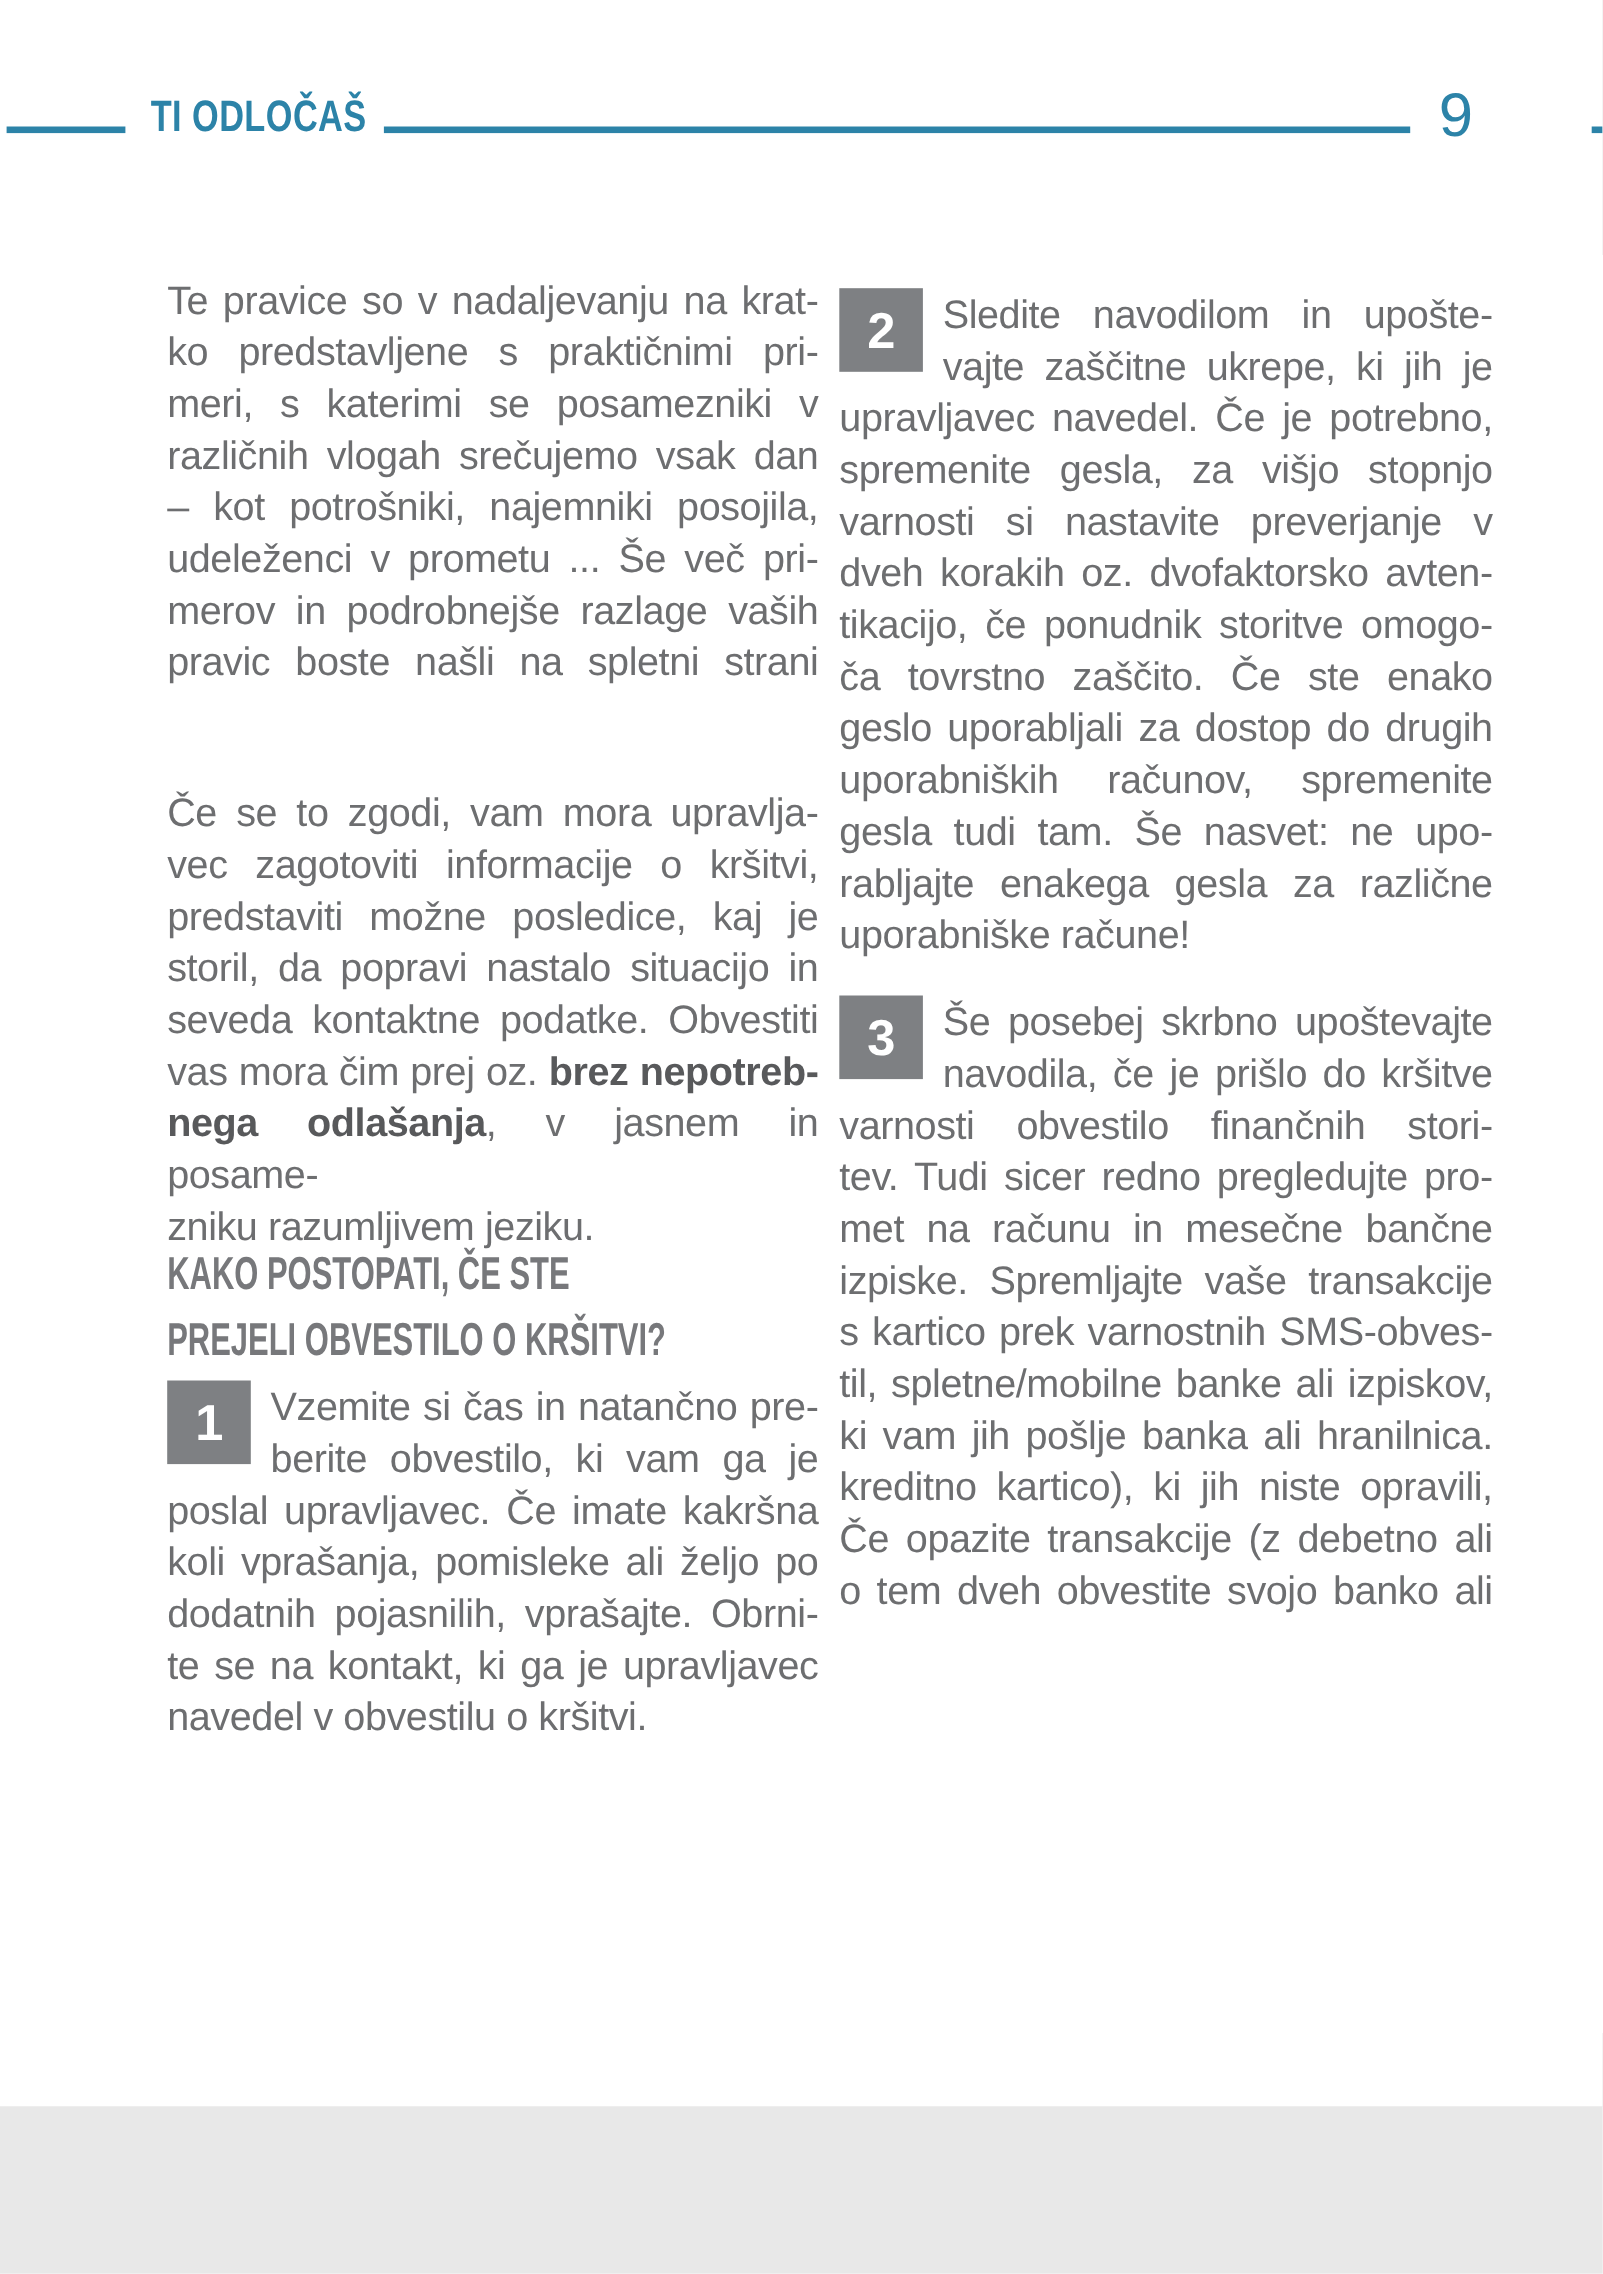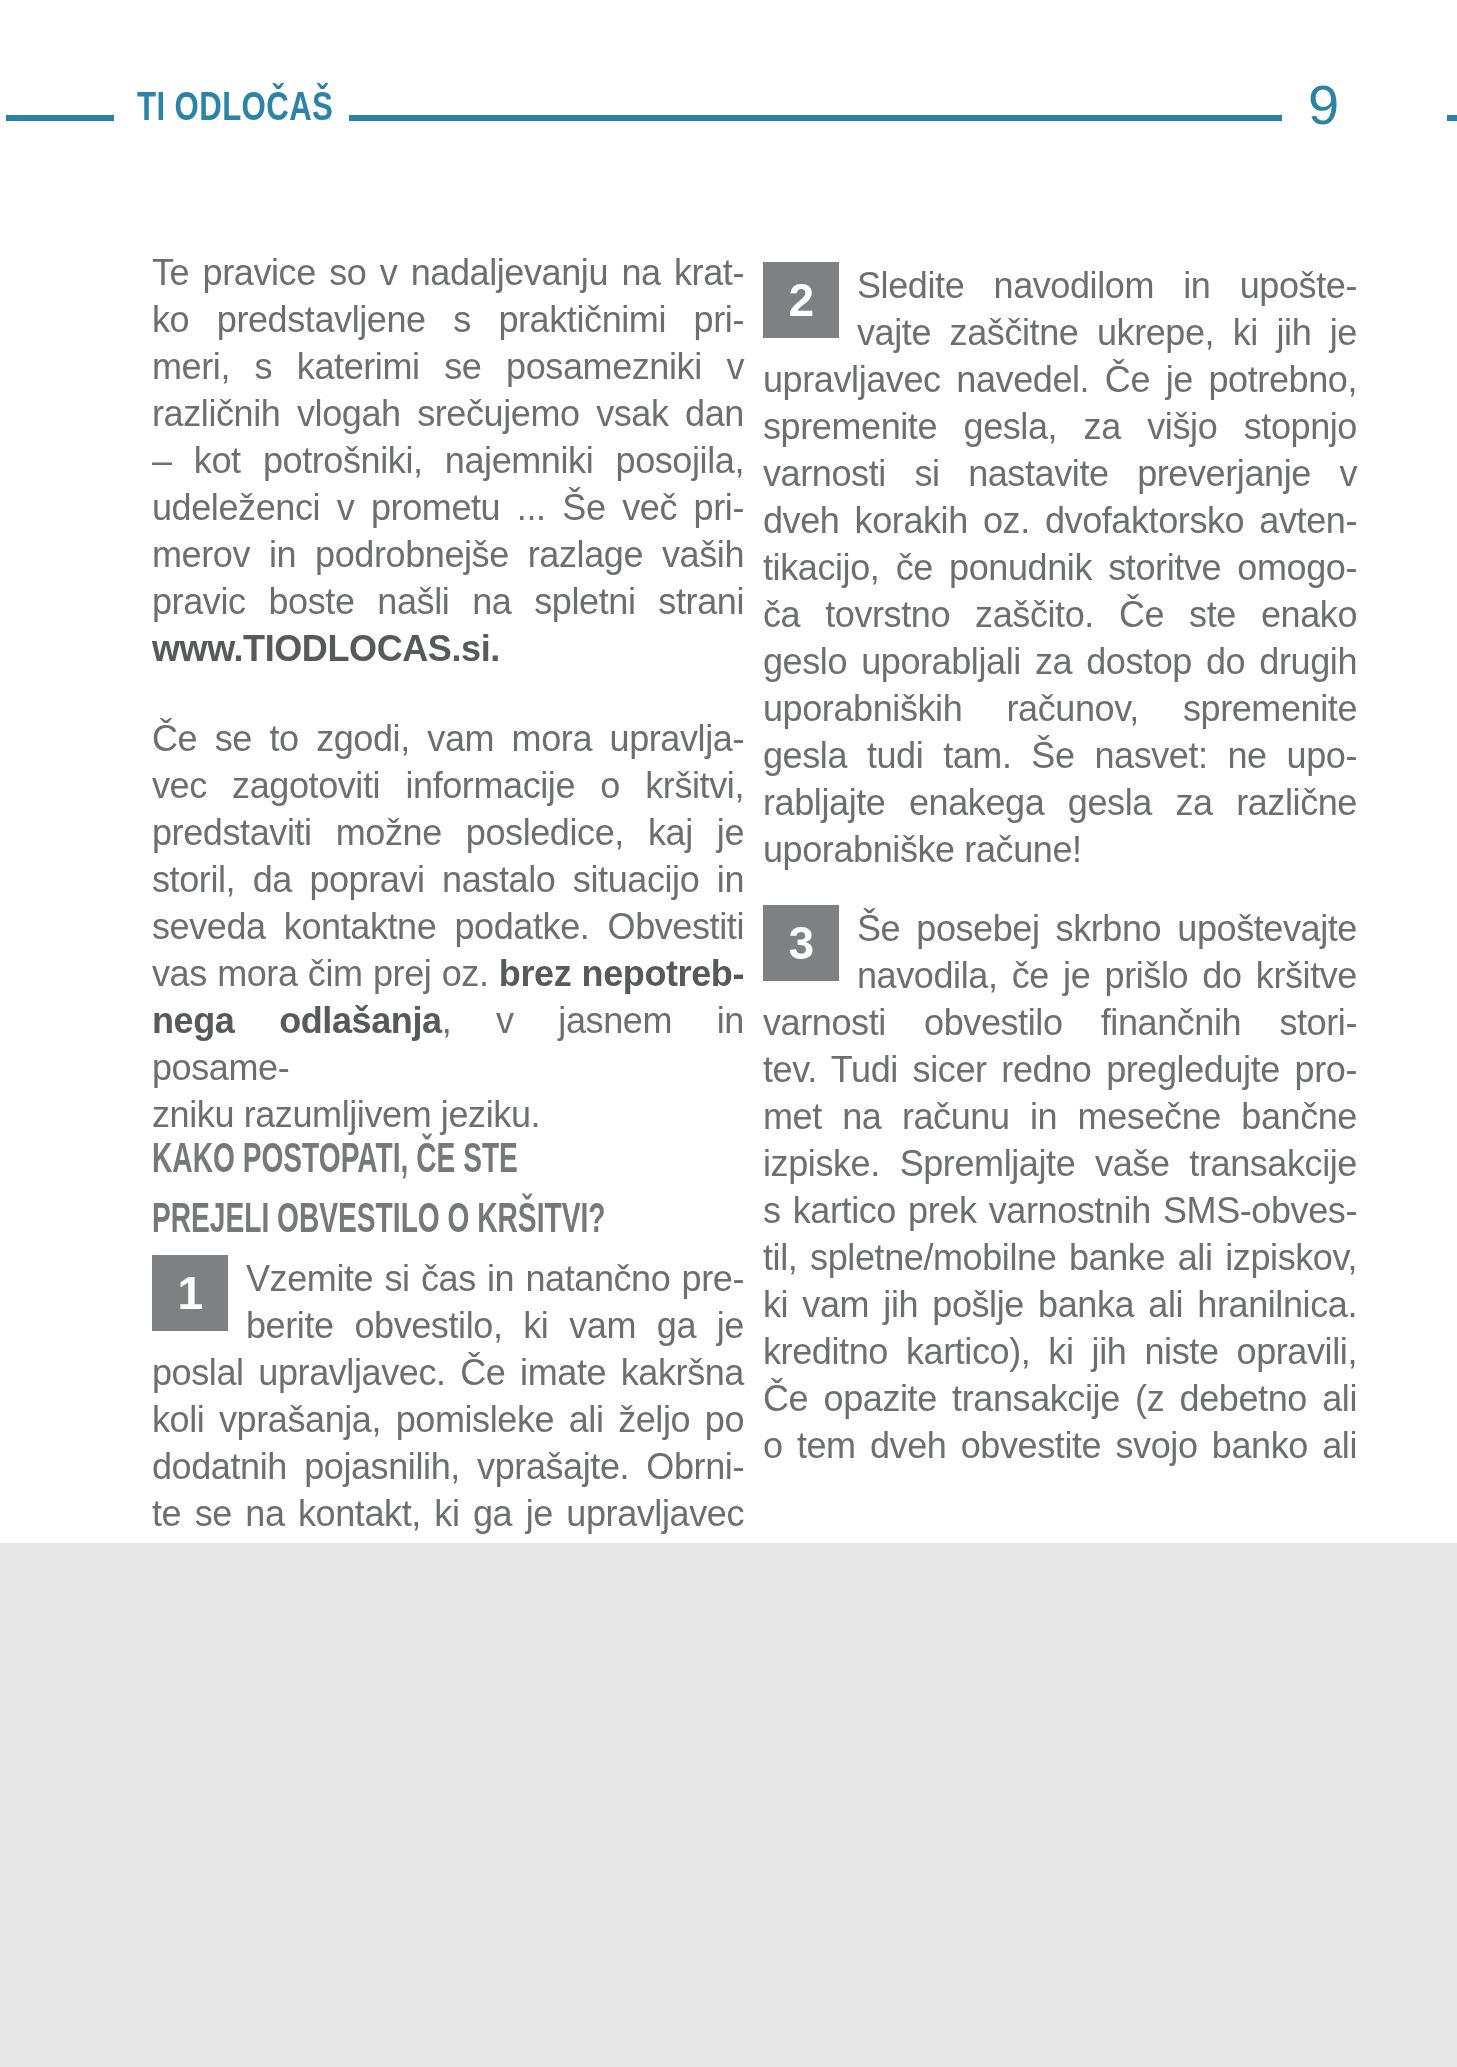--- a/index.html
+++ b/index.html
@@ -7,21 +7,21 @@
     --body-text:#6d6e70;
     --bold-text:#58595b;
     --heading-text:#77787b;
     --step-box-bg:#7e8083;
     --step-number:#ffffff;
     --background:#ffffff;
   }
   html,body{margin:0;padding:0;background:#e8e8e8;}
   .page{
     position:relative;
-    width:1457px;height:1543px;
+    width:1457px;height:1915px;
     background:var(--background);
     margin:0 auto;
     font-family:"Liberation Sans",sans-serif;
     color:var(--body-text);
     overflow:hidden;
   }
   
   .rule{position:absolute;height:6px;background:var(--accent-teal);}
   .rule-left{left:6px;top:115px;width:108px;}
   .rule-main{left:349px;top:115px;width:933px;}
@@ -80,21 +80,20 @@
 
     <div class="block" style="top:249px;">
         <div class="line">Te pravice so v nadaljevanju na krat-</div>
         <div class="line">ko predstavljene s praktičnimi pri-</div>
         <div class="line">meri, s katerimi se posamezniki v</div>
         <div class="line">različnih vlogah srečujemo vsak dan</div>
         <div class="line">– kot potrošniki, najemniki posojila,</div>
         <div class="line">udeleženci v prometu ... Še več pri-</div>
         <div class="line">merov in podrobnejše razlage vaših</div>
         <div class="line">pravic boste našli na spletni strani</div>
-        <div class="line last"><b>www.TIODLOCAS.si.</b></div>
       </div>
 
     <div class="block" style="top:715px;">
         <div class="line">Če se to zgodi, vam mora upravlja-</div>
         <div class="line">vec zagotoviti informacije o kršitvi,</div>
         <div class="line">predstaviti možne posledice, kaj je</div>
         <div class="line">storil, da popravi nastalo situacijo in</div>
         <div class="line">seveda kontaktne podatke. Obvestiti</div>
         <div class="line">vas mora čim prej oz. <b>brez nepotreb-</b></div>
         <div class="line"><b>nega odlašanja</b>, v jasnem in posame-</div>

